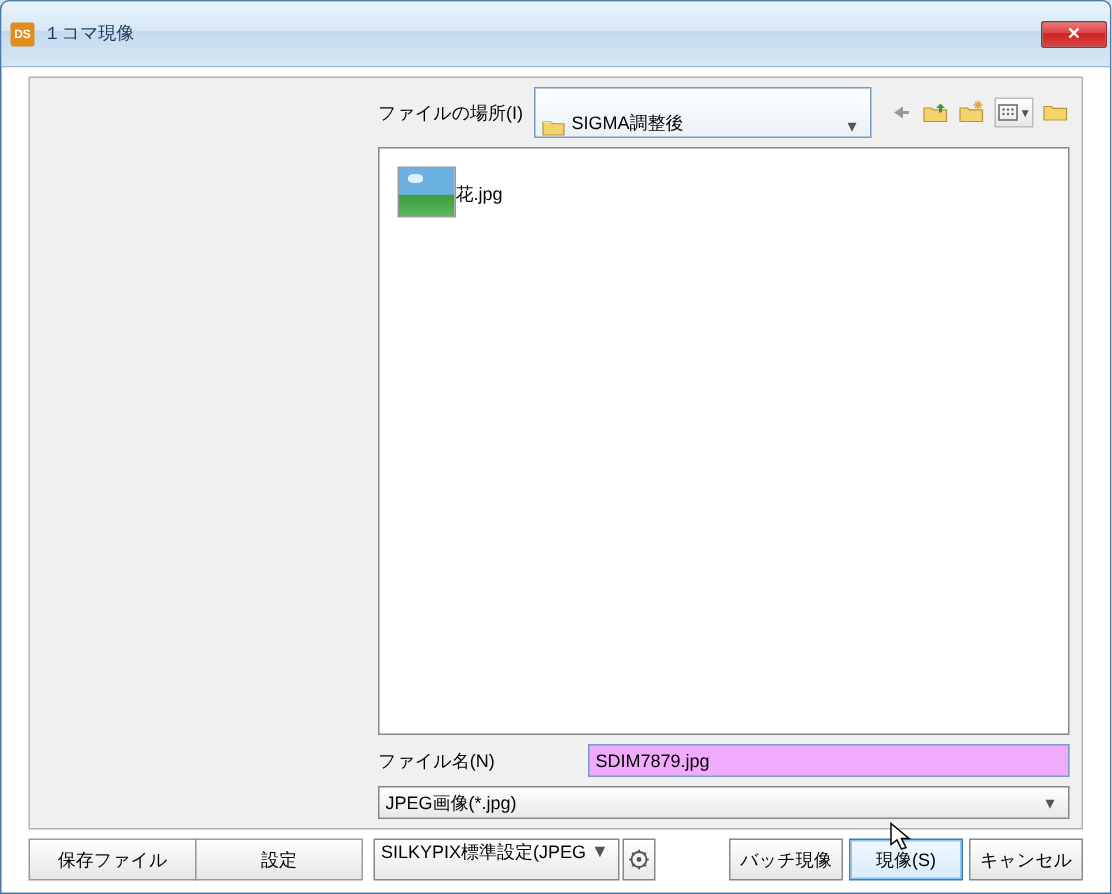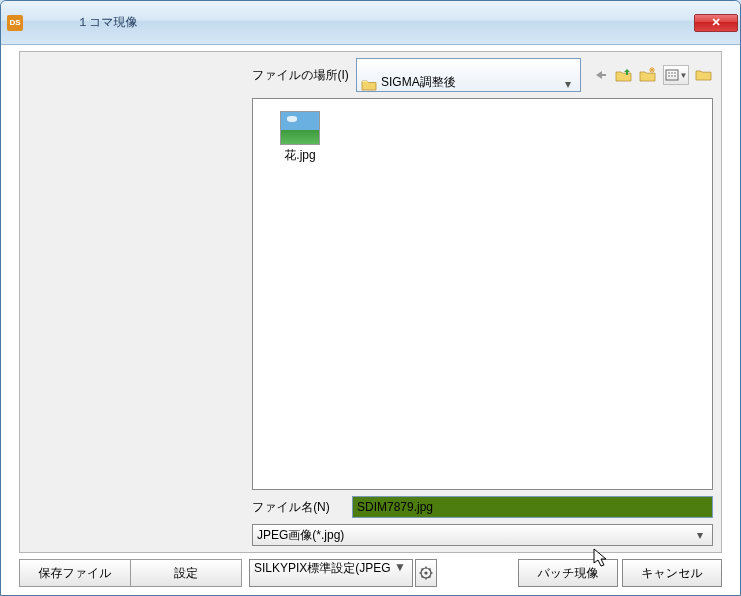--- a/index.html
+++ b/index.html
@@ -1,48 +1,48 @@
 <!DOCTYPE html>
 <html><head>
 <meta charset="utf-8">
 <style>
 * { box-sizing: border-box; margin: 0; padding: 0; font-family: 'Yu Gothic UI', 'Meiryo', sans-serif; font-size: 12px; }
 body { background: linear-gradient(to bottom, #d2e4f4, #c8dff0); width: 741px; height: 596px; overflow: hidden; }
 .window { width: 741px; height: 596px; border: 1px solid #4a78a4; border-radius: 6px 6px 0 0; background: #fff; box-shadow: inset 0 0 0 1px rgba(255,255,255,0.5); display: flex; flex-direction: column; }
 .titlebar { height: 44px; background: linear-gradient(to bottom, #eaf3fb 0%, #d6e7f5 45%, #c3daee 46%, #d6e7f5 100%); border-bottom: 1px solid #9db9d4; border-radius: 6px 6px 0 0; display: flex; align-items: center; padding: 0 2px 0 6px; }
 .app-icon { width: 16px; height: 16px; background: #e08c1e; border-radius: 2px; margin-right: 6px; display: flex; align-items: center; justify-content: center; color: #fff; font-size: 8px; font-weight: bold; }
-.title-text { color: #1e395b; flex: 1; margin-left: 48px; }
+.title-text { color: #1e395b; flex: 1; }
 .close-btn { width: 44px; height: 18px; background: linear-gradient(to bottom, #e77 0%, #d44 45%, #c22 46%, #d44 100%); border: 1px solid #933; border-radius: 2px; display: flex; align-items: center; justify-content: center; cursor: pointer; }
 .close-x { color: #fff; font-weight: bold; font-size: 11px; }
 .content { flex: 1; position: relative; padding: 4px; }
 .main-panel { position: absolute; left: 18px; top: 6px; right: 18px; bottom: 42px; border: 1px solid #b5b5b5; background: #f0f0f0; display: flex; }
 .left-col { width: 224px; background: #f0f0f0; border-right: none; }
 .right-col { flex: 1; display: flex; flex-direction: column; padding: 6px 8px; }
 .loc-row { display: flex; align-items: center; margin-bottom: 6px; gap: 4px; }
 .loc-label { width: 100px; }
 .loc-combo { flex: 1; height: 34px; border: 1px solid #7a9ac0; background: linear-gradient(to bottom, #fff, #eaf1f8); display: flex; align-items: flex-end; padding: 0 4px; cursor: pointer; }
 .folder-icon { width: 16px; height: 13px; margin-right: 4px; }
 .combo-arrow { width: 16px; text-align: center; color: #555; }
 .toolbar-icons { display: flex; gap: 6px; margin-left: 6px; align-items: center; }
 .tb-icon { width: 18px; height: 18px; display: flex; align-items: center; justify-content: center; cursor: pointer; }
 .file-area { flex: 1; background: #fff; border: 1px solid #888; padding: 12px; overflow: auto; }
-.file-item { width: 70px; display: flex; flex-direction: column; align-items: center; cursor: pointer; }
+.file-item { width: 70px; display: flex; flex-direction: row; align-items: center; cursor: pointer; }
 .thumb { width: 40px; height: 34px; border: 1px solid #999; background: linear-gradient(to bottom, #6ab0e0 0%, #6ab0e0 55%, #3c9c3c 56%, #5cb85c 100%); margin-bottom: 2px; position: relative; }
 .thumb::before { content: ''; position: absolute; top: 4px; left: 6px; width: 10px; height: 6px; background: #fff; border-radius: 40%; opacity: 0.8; }
 .file-name { text-align: center; }
-.field-row { display: flex; align-items: center; margin-top: 6px; }
+.field-row { display: flex; align-items: center; margin-top: 6px; gap: 40px; }
 .field-label { width: 100px; }
-.text-input { flex: 1; height: 22px; border: 1px solid #7a9ac0; background: #4d7c0f; padding: 0 4px; }
+.text-input { flex: 1; height: 22px; border: 1px solid #7a9ac0; background: #f0abfc; padding: 0 4px; }
 .type-combo { flex: 1; height: 22px; border: 1px solid #888; background: linear-gradient(to bottom, #fff, #e8e8e8); display: flex; align-items: center; padding: 0 4px; cursor: pointer; }
 .bottom-bar { position: absolute; left: 18px; right: 18px; bottom: 8px; height: 28px; display: flex; align-items: stretch; gap: 0; border-radius: 13px; }
 .tab-btn { width: 112px; border: 1px solid #9a9a9a; border-bottom: 1px solid #9a9a9a; background: linear-gradient(to bottom, #fff, #e6e6e6); display: flex; align-items: center; justify-content: center; cursor: pointer; margin-right: -1px; }
 .spacer { width: 8px; }
 .preset-combo { width: 164px; border: 1px solid #888; background: linear-gradient(to bottom, #fff, #e8e8e8); display: flex; align-items: flex-start; padding: 0 4px; cursor: pointer; }
 .gear-btn { width: 22px; border: 1px solid #888; background: linear-gradient(to bottom, #fff, #e8e8e8); display: flex; align-items: center; justify-content: center; margin-left: 2px; cursor: pointer; }
-.action-btn { width: 100px; border: 1px solid #888; background: linear-gradient(to bottom, #fff, #e6e6e6); display: flex; align-items: center; justify-content: center; margin-left: 4px; cursor: pointer; }
+.action-btn { width: 76px; border: 1px solid #888; background: linear-gradient(to bottom, #fff, #e6e6e6); display: flex; align-items: center; justify-content: center; margin-left: 4px; cursor: pointer; }
 .action-btn.primary { border: 1px solid #3c7fb1; box-shadow: inset 0 0 0 1px rgba(100,180,240,0.7); background: linear-gradient(to bottom, #f2f9ff, #d6ecfb); }
 .flex1 { flex: 1; }
 svg { display: block; }
 .cursor { position: absolute; left: 593px; top: 548px; pointer-events: none; }
 </style>
 </head>
 <body>
 
 <div class="window">
   <div class="titlebar">
@@ -159,20 +159,23 @@
               <line x1="10" y1="10" x2="11.5" y2="11.5"></line>
               <line x1="11.5" y1="2.5" x2="10" y2="4"></line>
               <line x1="4" y1="10" x2="2.5" y2="11.5"></line>
             </g>
           </svg>
       </div>
       <div class="flex1"></div>
       <div class="action-btn">
           <span>バッチ現像</span>
         </div>
+      <div class="action-btn primary">
+          <span>現像(S)</span>
+        </div>
       <div class="action-btn">
           <span>キャンセル</span>
         </div>
     </div>
   </div>
 </div>
 
 <svg class="cursor" width="18" height="22">
   <path fill="#fff" stroke="#000" stroke-width="1" d="M1 1 L1 15 L5 12 L8 18 L11 17 L8 11 L13 11 Z"></path>
 </svg>

